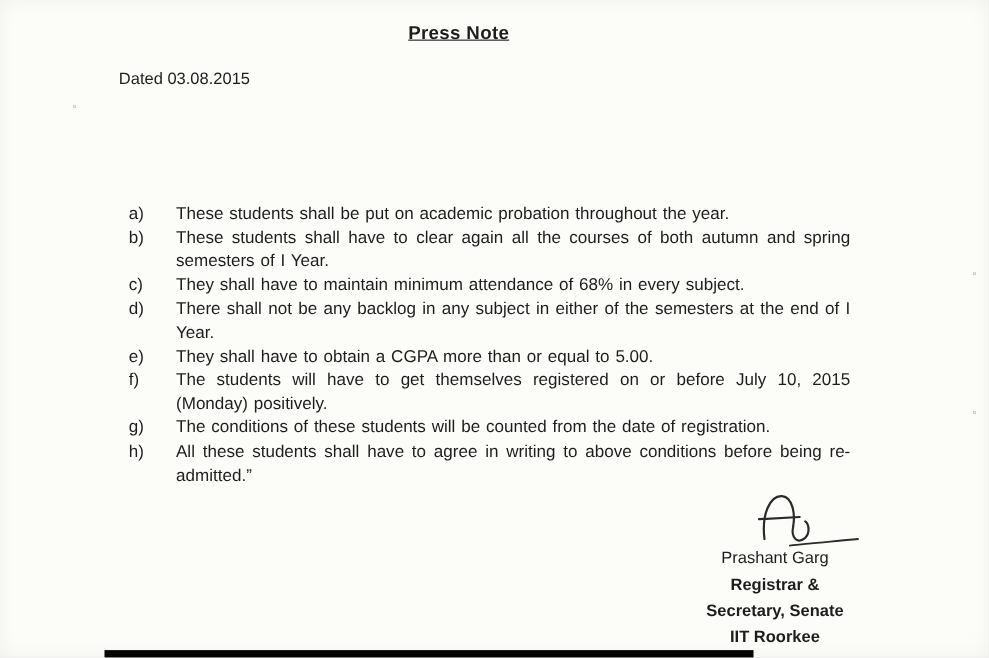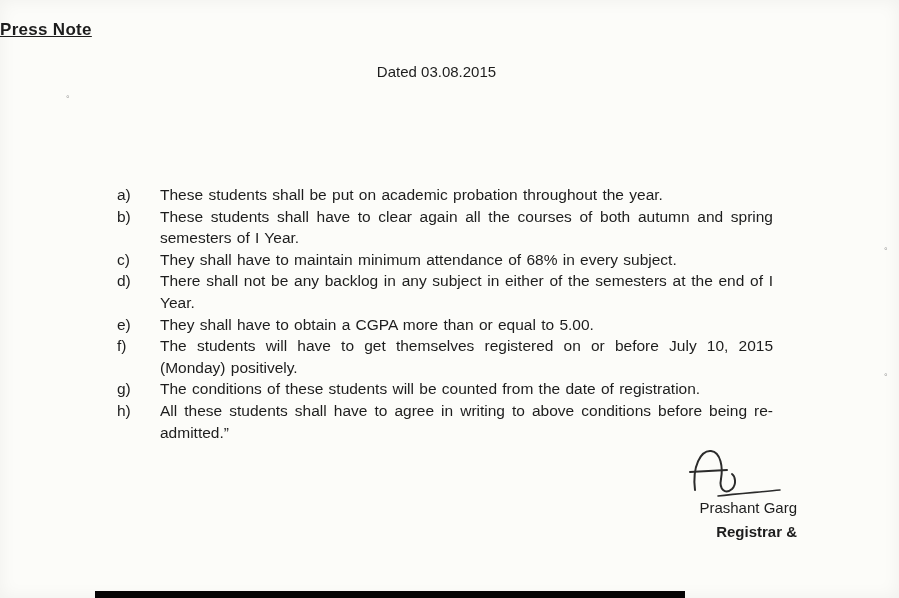--- a/index.html
+++ b/index.html
@@ -17,31 +17,32 @@
     color: #1d1d1d;
     overflow: hidden;
     box-shadow: inset 0 0 18px rgba(0,0,0,0.05);
   }
   .title {
     position: absolute;
     top: 20px;
     left: 0;
     right: 65px;
     margin: 0;
+    text-align: center;
     font-size: 17px;
     font-weight: bold;
     text-decoration: underline;
     letter-spacing: 0.3px;
   }
   .date-line {
     position: absolute;
     top: 63px;
     left: 108px;
     width: 657px;
-    text-align: center;
+    text-align: left;
     font-size: 15px;
   }
   .intro {
     position: absolute;
     top: 124px;
     left: 108px;
     width: 660px;
     margin: 0;
     font-size: 15.5px;
     line-height: 21.5px;
@@ -70,21 +71,21 @@
     flex: 1 1 auto;
     text-align: justify;
     word-spacing: 1px;
     margin-left: 12px;
   }
   .signature-block {
     position: absolute;
     top: 496px;
     left: 612px;
     width: 185px;
-    text-align: right;
+    text-align: center;
     font-size: 15px;
     line-height: 24px;
   }
   .signature-block .bold {
     font-weight: bold;
   }
   .signature {
     position: absolute;
     top: 446px;
     left: 688px;
@@ -154,20 +155,22 @@
   <svg class="signature" width="96" height="54" viewBox="0 0 96 54">
     <path d="M7 44 C4 20 13 4 23 5 C33 6 35 22 33 33" fill="none" stroke="#2b2b2b" stroke-width="2" stroke-linecap="round"></path>
     <path d="M2 26 L39 24" fill="none" stroke="#2b2b2b" stroke-width="2" stroke-linecap="round"></path>
     <path d="M33 33 C31 43 37 49 44 43 C49 38 47 30 44 28" fill="none" stroke="#2b2b2b" stroke-width="2" stroke-linecap="round"></path>
     <path d="M30 50 C48 48 72 46 92 44" fill="none" stroke="#2b2b2b" stroke-width="1.6" stroke-linecap="round"></path>
   </svg>
 
   <div class="signature-block">
     <div>Prashant Garg</div>
     <div class="bold">Registrar &amp;</div>
+    <div class="bold">Secretary, Senate</div>
+    <div class="bold">IIT Roorkee</div>
   </div>
 
   <span class="speck speck-1">°</span>
   <span class="speck speck-2">°</span>
   <span class="speck speck-3">°</span>
 
   <div class="scan-bar"></div>
 
 </div>
 

